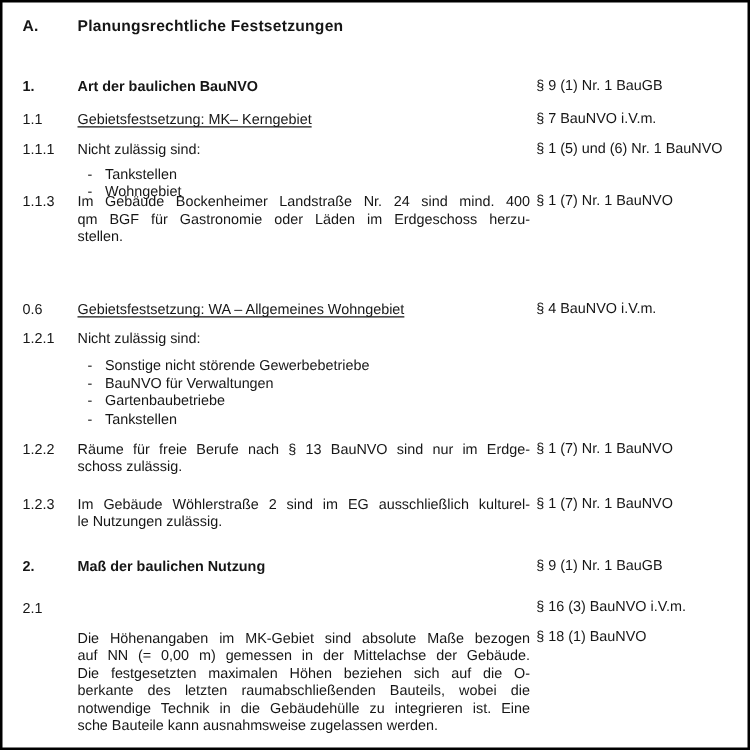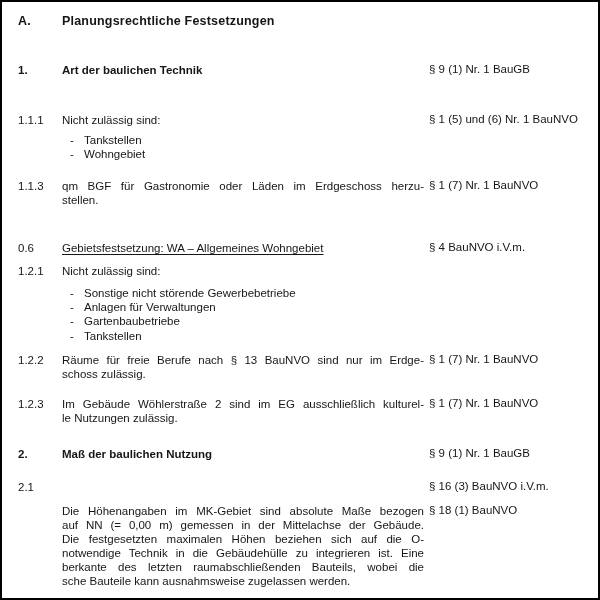--- a/index.html
+++ b/index.html
@@ -61,25 +61,32 @@
   <div class="row" style="top:12px">
     <span class="num bold heading-a">A.</span>
     <div class="content">
       <span class="bold heading-a">Planungsrechtliche Festsetzungen</span>
     </div>
   </div>
 
   <div class="row" style="top:61px">
     <span class="num bold">1.</span>
     <div class="content">
-      <span class="bold">Art der baulichen Technik</span>
+      <span class="bold">Art der baulichen BauNVO</span>
     </div>
     <div class="ref">§ 9 (1) Nr. 1 BauGB</div>
   </div>
 
+  <div class="row" style="top:87px">
+    <span class="num">1.1</span>
+    <div class="content">
+      <span class="u">Gebietsfestsetzung: MK– Kerngebiet</span>
+    </div>
+    <div class="ref">§ 7 BauNVO i.V.m.</div>
+  </div>
 
   <div class="row" style="top:111px">
     <span class="num">1.1.1</span>
     <div class="content">
       <span>Nicht zulässig sind:</span>
     </div>
     <div class="ref">§ 1 (5) und (6) Nr. 1 BauNVO</div>
   </div>
 
   <div class="row" style="top:131px">
@@ -88,23 +95,24 @@
         <span class="dash">-</span>
         <span>Tankstellen</span>
       </div>
       <div class="li">
         <span class="dash">-</span>
         <span>Wohngebiet</span>
       </div>
     </div>
   </div>
 
-  <div class="row" style="top:177px">
+  <div class="row" style="top:153px">
     <span class="num">1.1.3</span>
     <div class="content">
+      <div class="pline">Im Gebäude Bockenheimer Landstraße Nr. 24 sind mind. 400</div>
       <div class="pline">qm BGF für Gastronomie oder Läden im Erdgeschoss herzu-</div>
       <div class="pline last">stellen.</div>
     </div>
     <div class="ref">§ 1 (7) Nr. 1 BauNVO</div>
   </div>
 
   <div class="row" style="top:239px">
     <span class="num">0.6</span>
     <div class="content">
       <span class="u">Gebietsfestsetzung: WA – Allgemeines Wohngebiet</span>
@@ -120,21 +128,21 @@
   </div>
 
   <div class="row" style="top:284px">
     <div class="content">
       <div class="li">
         <span class="dash">-</span>
         <span>Sonstige nicht störende Gewerbebetriebe</span>
       </div>
       <div class="li">
         <span class="dash">-</span>
-        <span>Anlagen für Verwaltungen</span>
+        <span>BauNVO für Verwaltungen</span>
       </div>
       <div class="li">
         <span class="dash">-</span>
         <span>Gartenbaubetriebe</span>
       </div>
       <div class="li">
         <span class="dash">-</span>
         <span>Tankstellen</span>
       </div>
     </div>
@@ -169,20 +177,20 @@
   <div class="row" style="top:478px">
     <span class="num">2.1</span>
     <div class="ref">§ 16 (3) BauNVO i.V.m.</div>
   </div>
 
   <div class="row" style="top:502px">
     <div class="content">
       <div class="pline">Die Höhenangaben im MK-Gebiet sind absolute Maße bezogen</div>
       <div class="pline">auf NN (= 0,00 m) gemessen in der Mittelachse der Gebäude.</div>
       <div class="pline">Die festgesetzten maximalen Höhen beziehen sich auf die O-</div>
+      <div class="pline">berkante des letzten raumabschließenden Bauteils, wobei die</div>
       <div class="pline">notwendige Technik in die Gebäudehülle zu integrieren ist. Eine</div>
-      <div class="pline">berkante des letzten raumabschließenden Bauteils, wobei die</div>
       <div class="pline last">sche Bauteile kann ausnahmsweise zugelassen werden.</div>
     </div>
     <div class="ref">§ 18 (1) BauNVO</div>
   </div>
 
 </div>
 
 </body></html>

